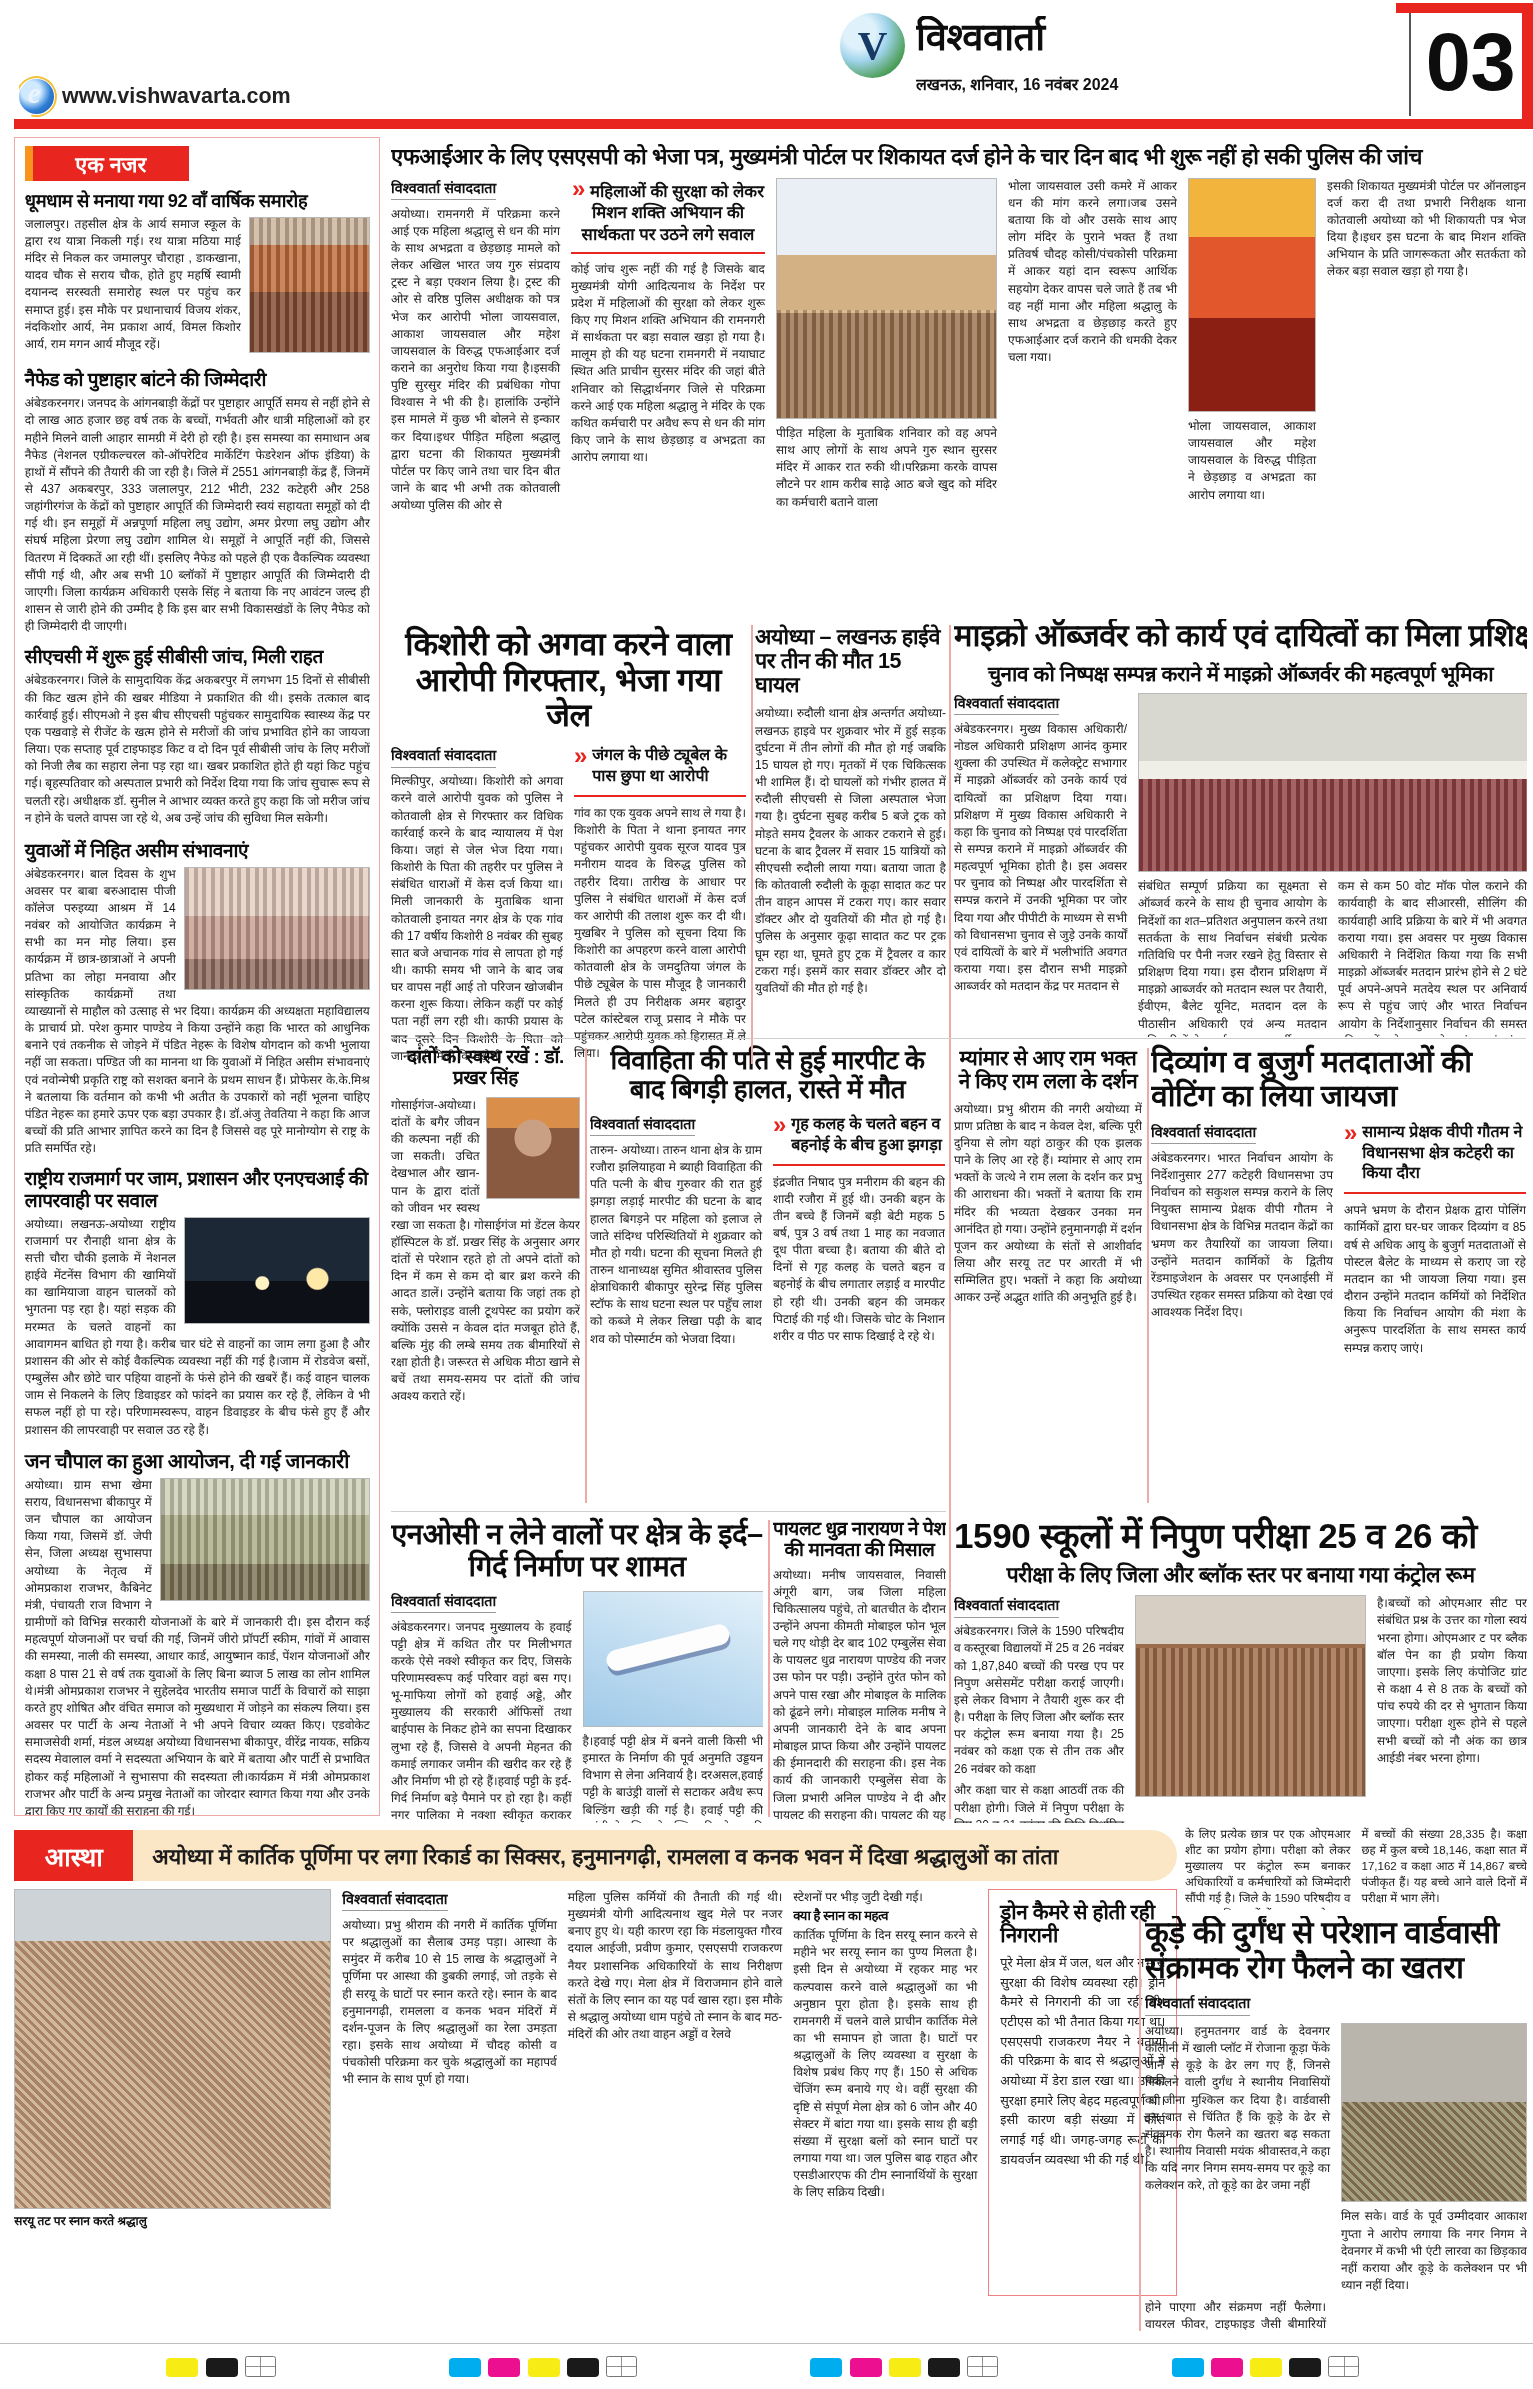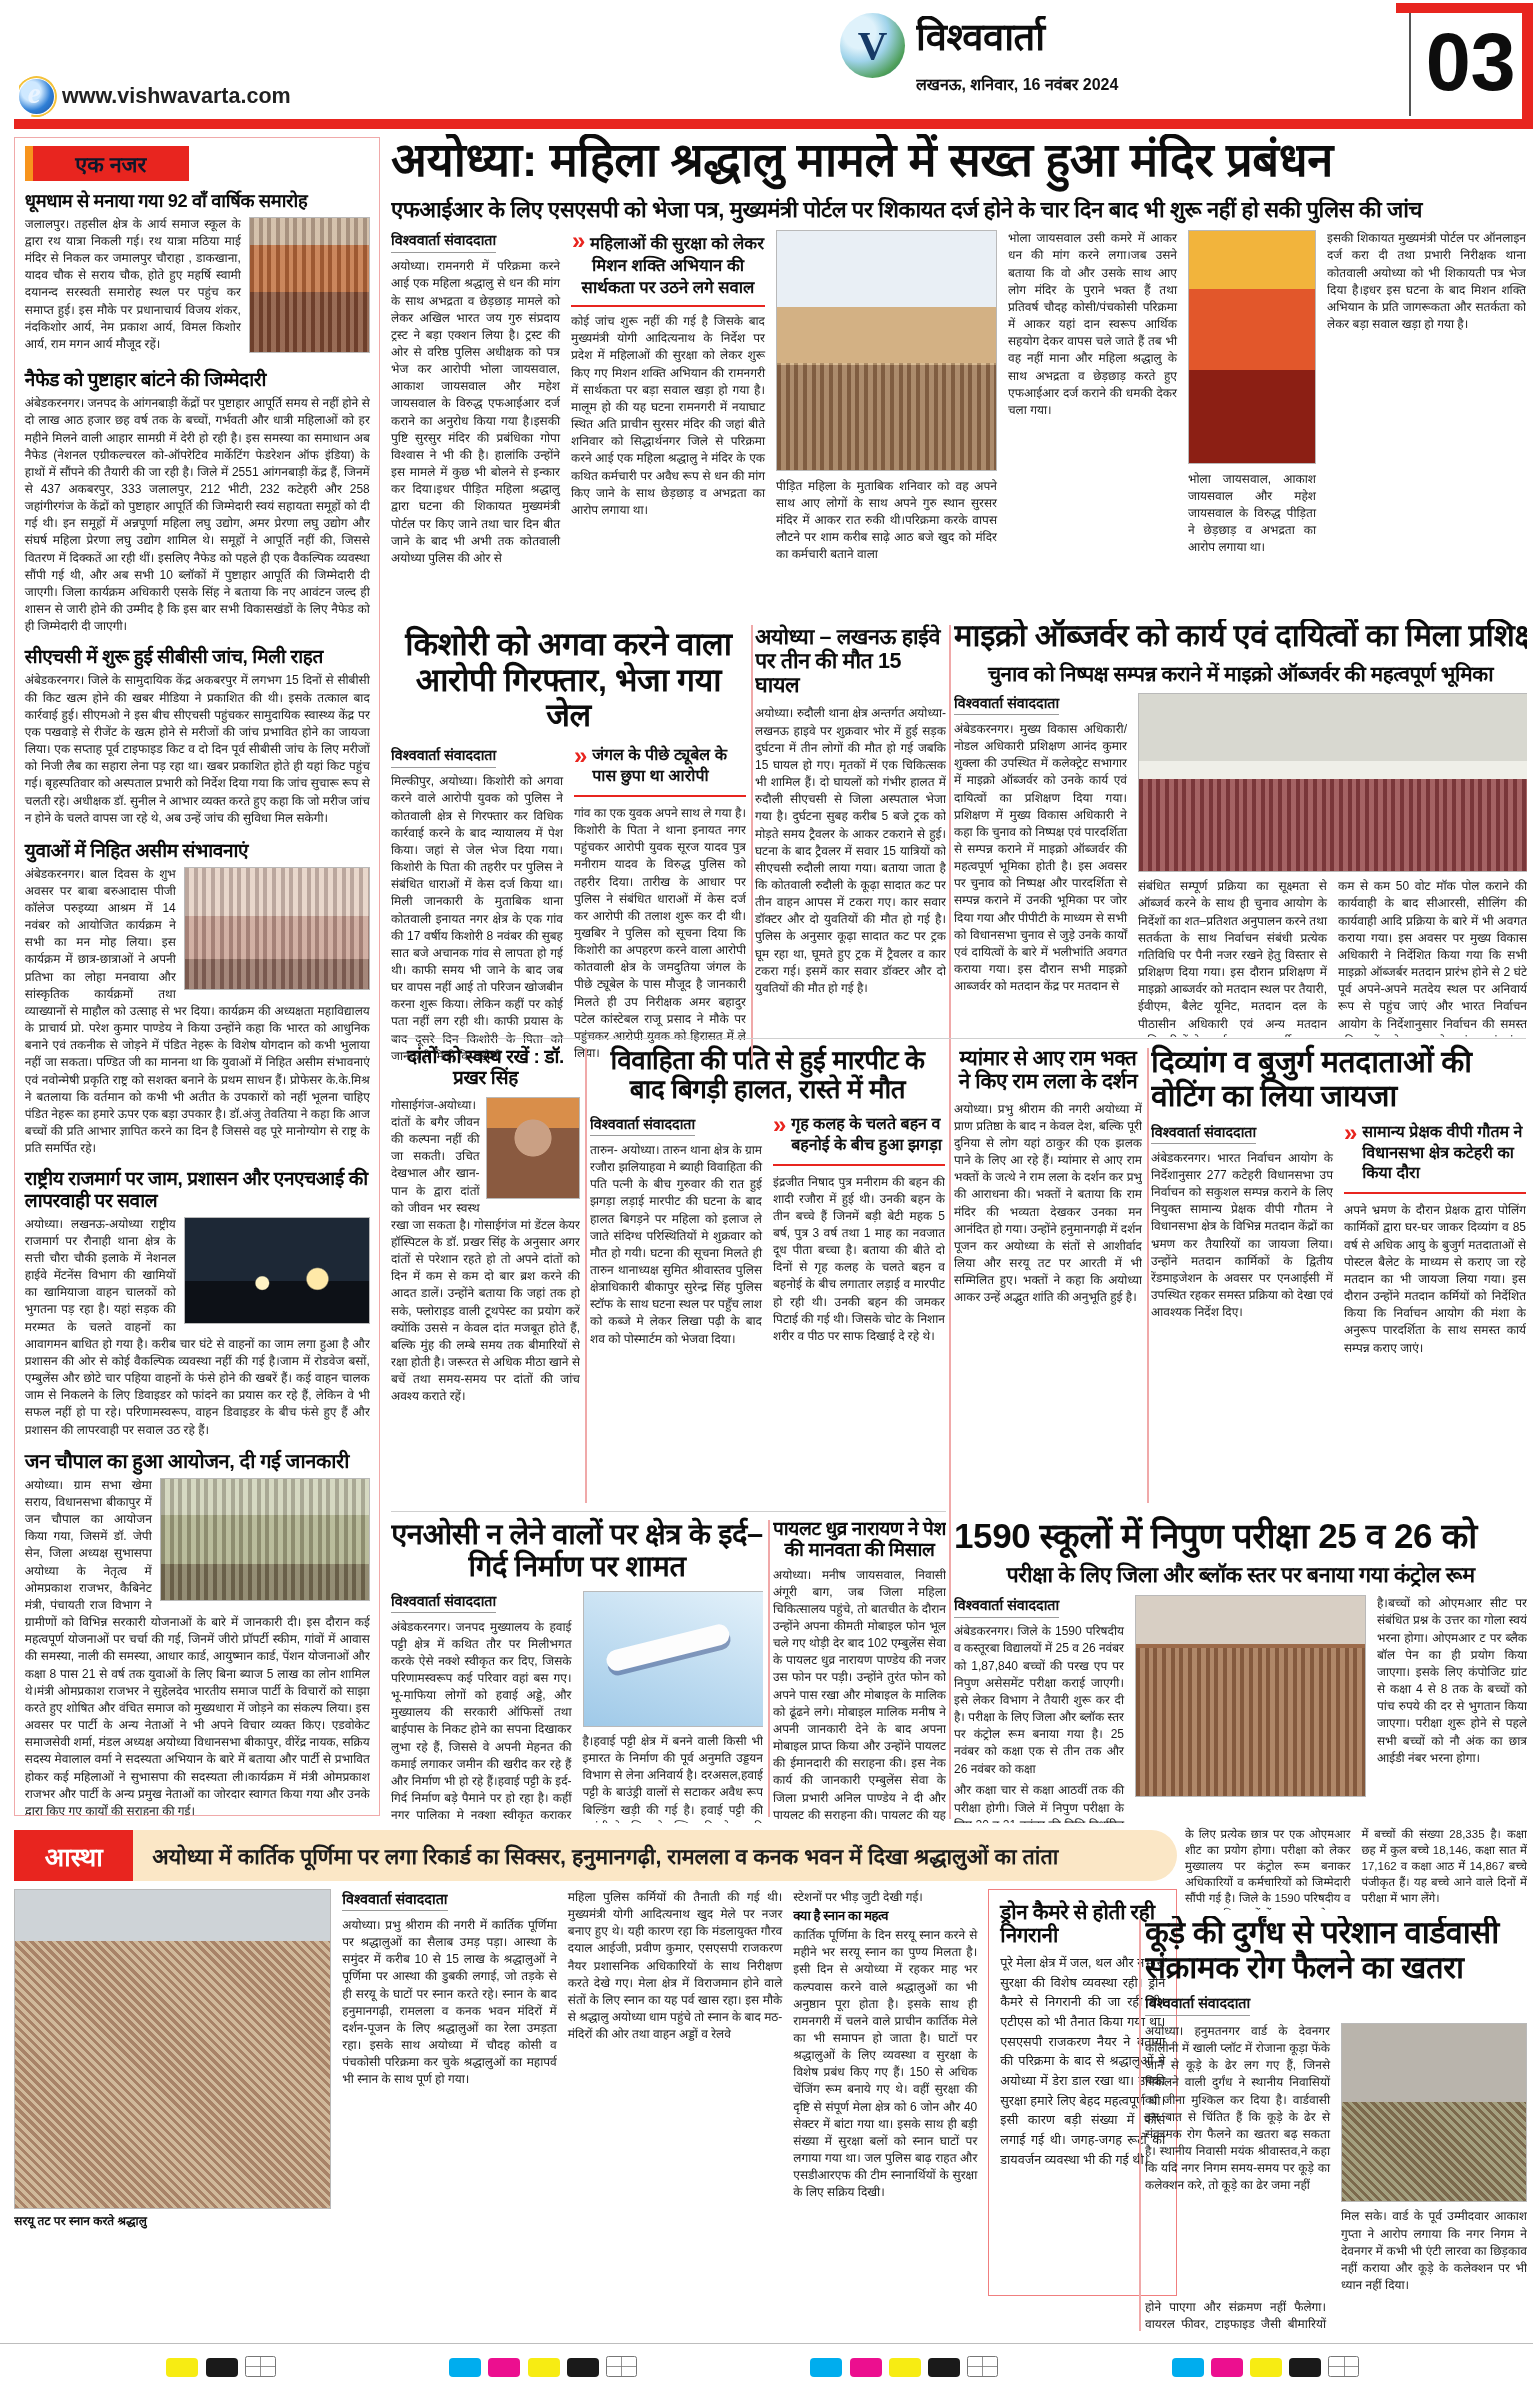--- a/index.html
+++ b/index.html
@@ -71,21 +71,21 @@
   <div class="abs hd" style="left:916px;top:16px;width:223px;height:46px;font-size:38px">विश्ववार्ता</div>
   <div class="abs" style="left:916px;top:73px;width:239px;height:24px;font-weight:700;font-size:16px">लखनऊ,  शनिवार, 16 नवंबर 2024</div>
   <div class="abs" style="left:1409px;top:11px;width:1.6px;height:105px;background:#555"></div>
   <div class="abs" style="left:1396px;top:3.2px;width:137px;height:9.5px;background:#e8251f"></div>
   <div class="abs" style="left:1522px;top:3.2px;width:11px;height:126px;background:#e8251f"></div>
   <div class="abs hd" style="left:1423px;top:14.3px;width:95px;height:103px;font-size:81px;line-height:1.2;text-align:center">03</div>
   <div class="abs" style="left:14.3px;top:119px;width:1512px;height:10.3px;background:#e8251f"></div>
 </header>
 
 <aside class="abs" style="left:14.3px;top:137px;width:366px;height:1679px;border:1.6px solid #f0a9a9;box-sizing:border-box;padding:8px 9.5px">
-  <div style="width:156px;height:35px;background:#e8251f;border-left:8px solid #f7941d;color:#0f172a;font-weight:800;font-size:21.5px;display:flex;align-items:center;justify-content:center">एक नजर</div>
+  <div style="width:156px;height:35px;background:#e8251f;border-left:8px solid #f7941d;color:#ffffff;font-weight:800;font-size:21.5px;display:flex;align-items:center;justify-content:center">एक नजर</div>
 
   <h3 class="hd" style="font-size:18.3px;margin:9.5px 0 4.8px">धूमधाम से मनाया गया 92 वाँ वार्षिक समारोह</h3>
   <div style="overflow:hidden">
     <div class="ph ph-rally" style="float:right;width:119px;height:134px;margin:1.6px 0 4.8px 8px">
         <span class="tex"></span>
       </div>
     <p class="body-txt">जलालपुर। तहसील क्षेत्र के आर्य समाज स्कूल के द्वारा रथ यात्रा निकली गई। रथ यात्रा मठिया माई मंदिर से निकल कर जमालपुर चौराहा , डाकखाना, यादव चौक से सराय चौक, होते हुए महर्षि स्वामी दयानन्द सरस्वती समारोह स्थल पर पहुंच कर समाप्त हुई। इस मौके पर प्रधानाचार्य विजय शंकर, नंदकिशोर आर्य, नेम प्रकाश आर्य, विमल किशोर आर्य, राम मगन आर्य मौजूद रहें।</p>
   </div>
 
   <h3 class="hd" style="font-size:19px;margin:11px 0 4.8px">नैफेड को पुष्टाहार बांटने की जिम्मेदारी</h3>
@@ -111,21 +111,20 @@
   <h3 class="hd" style="font-size:20px;margin:11px 0 4.8px">जन चौपाल का हुआ आयोजन, दी गई जानकारी</h3>
   <div style="overflow:hidden">
     <div class="ph ph-chaupal" style="float:right;width:208px;height:121px;margin:1.6px 0 4.8px 8px">
         <span class="tex"></span>
       </div>
     <p class="body-txt">अयोध्या। ग्राम सभा खेमा सराय, विधानसभा बीकापुर में जन चौपाल का आयोजन किया गया, जिसमें डॉ. जेपी सेन, जिला अध्यक्ष सुभासपा अयोध्या के नेतृत्व में ओमप्रकाश राजभर, कैबिनेट मंत्री, पंचायती राज विभाग ने ग्रामीणों को विभिन्न सरकारी योजनाओं के बारे में जानकारी दी। इस दौरान कई महत्वपूर्ण योजनाओं पर चर्चा की गई, जिनमें जीरो प्रॉपर्टी स्कीम, गांवों में आवास की समस्या, नाली की समस्या, आधार कार्ड, आयुष्मान कार्ड, पेंशन योजनाओं और कक्षा 8 पास 21 से वर्ष तक युवाओं के लिए बिना ब्याज 5 लाख का लोन शामिल थे।मंत्री ओमप्रकाश राजभर ने सुहेलदेव भारतीय समाज पार्टी के विचारों को साझा करते हुए शोषित और वंचित समाज को मुख्यधारा में जोड़ने का संकल्प लिया। इस अवसर पर पार्टी के अन्य नेताओं ने भी अपने विचार व्यक्त किए। एडवोकेट समाजसेवी शर्मा, मंडल अध्यक्ष अयोध्या विधानसभा बीकापुर, वीरेंद्र नायक, सक्रिय सदस्य मेवालाल वर्मा ने सदस्यता अभियान के बारे में बताया और पार्टी से प्रभावित होकर कई महिलाओं ने सुभासपा की सदस्यता ली।कार्यक्रम में मंत्री ओमप्रकाश राजभर और पार्टी के अन्य प्रमुख नेताओं का जोरदार स्वागत किया गया और उनके द्वारा किए गए कार्यों की सराहना की गई।</p>
   </div>
 </aside>
 
 <section class="abs" style="left:391px;top:134px;width:1135px;height:479px">
-  <h1 class="hd" style="font-size:47px;margin:0;white-space:nowrap">अयोध्या: महिला श्रद्धालु मामले में सख्त हुआ मंदिर प्रबंधन</h1>
   <h2 class="hd" style="font-size:22px;margin:11px 0 8px;white-space:nowrap">एफआईआर के लिए एसएसपी को भेजा पत्र, मुख्यमंत्री पोर्टल पर शिकायत दर्ज होने के चार दिन बाद भी शुरू नहीं हो सकी पुलिस की जांच</h2>
   <div class="cols" style="height:359px">
     <div class="col" style="flex:0 0 169px">
       <span class="byline">विश्ववार्ता संवाददाता</span>
       <p class="body-txt">अयोध्या। रामनगरी में परिक्रमा करने आई एक महिला श्रद्धालु से धन की मांग के साथ अभद्रता व छेड़छाड़ मामले को लेकर अखिल भारत जय गुरु संप्रदाय ट्रस्ट ने बड़ा एक्शन लिया है। ट्रस्ट की ओर से वरिष्ठ पुलिस अधीक्षक को पत्र भेज कर आरोपी भोला जायसवाल, आकाश जायसवाल और महेश जायसवाल के विरुद्ध एफआईआर दर्ज कराने का अनुरोध किया गया है।इसकी पुष्टि सुरसुर मंदिर की प्रबंधिका गोपा विश्वास ने भी की है। हालांकि उन्होंने इस मामले में कुछ भी बोलने से इन्कार कर दिया।इधर पीड़ित महिला श्रद्धालु द्वारा घटना की शिकायत मुख्यमंत्री पोर्टल पर किए जाने तथा चार दिन बीत जाने के बाद भी अभी तक कोतवाली अयोध्या पुलिस की ओर से</p>
     </div>
     <div class="col" style="flex:0 0 194px">
       <div class="minihead"><span class="bq">»</span> <span>महिलाओं की सुरक्षा को लेकर मिशन शक्ति अभियान की सार्थकता पर उठने लगे सवाल</span></div>
       <p class="body-txt">कोई जांच शुरू नहीं की गई है जिसके बाद मुख्यमंत्री योगी आदित्यनाथ के निर्देश पर प्रदेश में महिलाओं की सुरक्षा को लेकर शुरू किए गए मिशन शक्ति अभियान की रामनगरी में सार्थकता पर बड़ा सवाल खड़ा हो गया है।मालूम हो की यह घटना रामनगरी में नयाघाट स्थित अति प्राचीन सुरसर मंदिर की जहां बीते शनिवार को सिद्धार्थनगर जिले से परिक्रमा करने आई एक महिला श्रद्धालु ने मंदिर के एक कथित कर्मचारी पर अवैध रूप से धन की मांग किए जाने के साथ छेड़छाड़ व अभद्रता का आरोप लगाया था।</p>
     </div>

